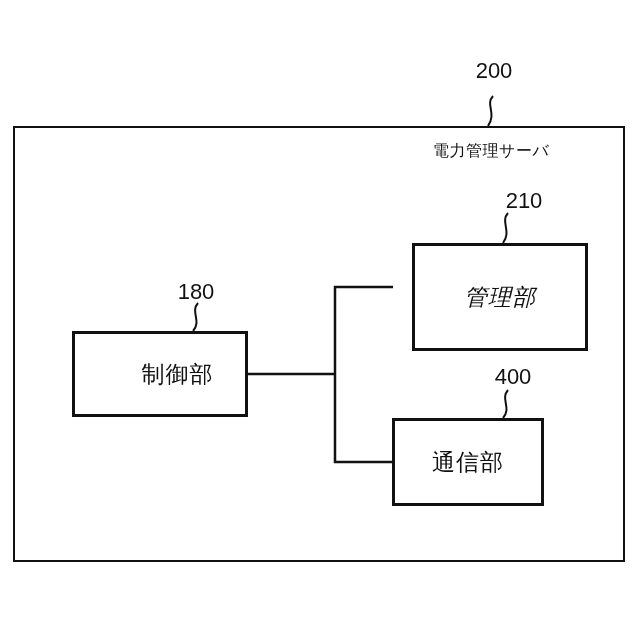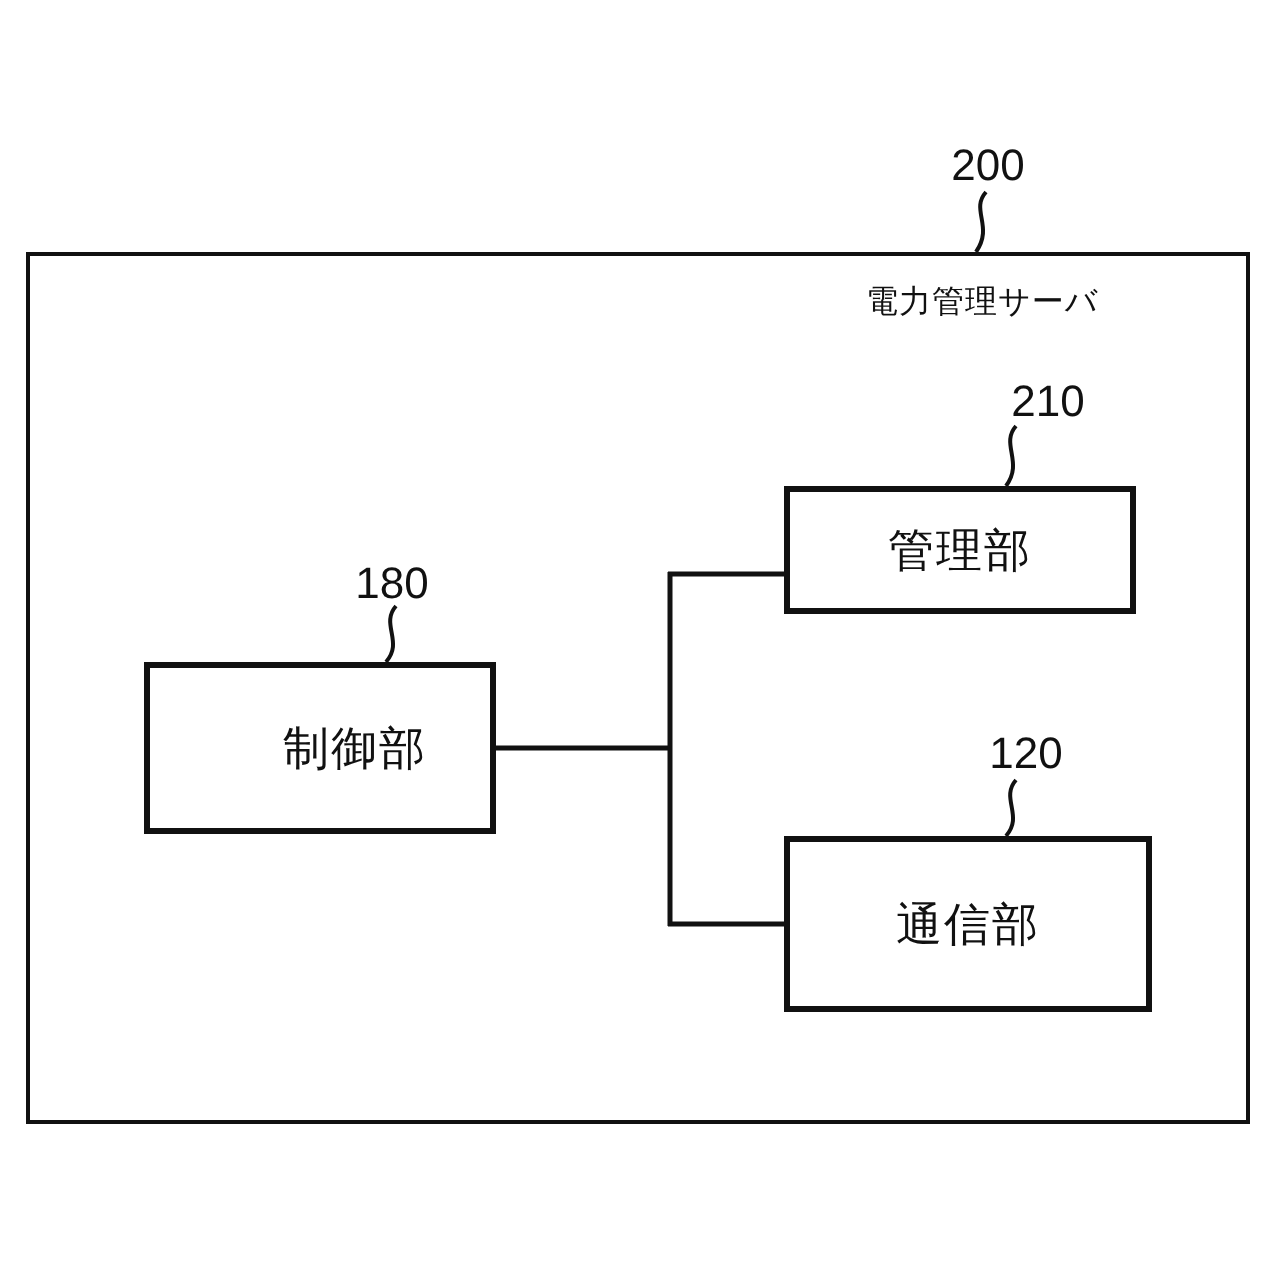--- a/index.html
+++ b/index.html
@@ -49,45 +49,46 @@
     align-items: center;
     justify-content: center;
     background: #ffffff;
   }
   .unit-box .unit-label {
     font-size: 23px;
     letter-spacing: 1px;
     white-space: nowrap;
   }
   .box-management {
-    left: 392px;
+    left: 412px;
     top: 243px;
     width: 176px;
-    height: 64px;
+    height: 108px;
+    font-style: italic;
   }
   .box-communication {
     left: 392px;
     top: 418px;
-    width: 184px;
+    width: 152px;
     height: 88px;
   }
   .box-control {
     left: 72px;
     top: 331px;
     width: 176px;
     height: 86px;
     padding-left: 35px;
   }
   .ref-label {
     position: absolute;
     font-size: 22px;
     transform: translateX(-50%);
     white-space: nowrap;
   }
-  .ref-200 { left: 494px; top: 70px; }
+  .ref-200 { left: 494px; top: 58px; }
   .ref-210 { left: 524px; top: 188px; }
   .ref-220 { left: 513px; top: 364px; }
   .ref-230 { left: 196px; top: 279px; }
 </style>
 </head>
 <body>
 
 <div class="canvas">
 
   <svg class="lines-svg" viewBox="0 0 640 640" aria-hidden="true">
@@ -105,21 +106,21 @@
     <path d="M 508 390 C 500 399, 512 408, 503 418" fill="none" stroke="#111111" stroke-width="2"></path>
     <path d="M 198 303 C 190 312, 202 321, 193 331" fill="none" stroke="#111111" stroke-width="2"></path>
   </svg>
 
   <div class="outer-box"></div>
 
   <div class="server-title">電力管理サーバ</div>
 
   <div class="ref-label ref-200">200</div>
   <div class="ref-label ref-210">210</div>
-  <div class="ref-label ref-220">120</div>
+  <div class="ref-label ref-220">400</div>
   <div class="ref-label ref-230">180</div>
 
   <div class="unit-box box-management">
     <span class="unit-label">管理部</span>
   </div>
 
   <div class="unit-box box-communication">
     <span class="unit-label">通信部</span>
   </div>
 

